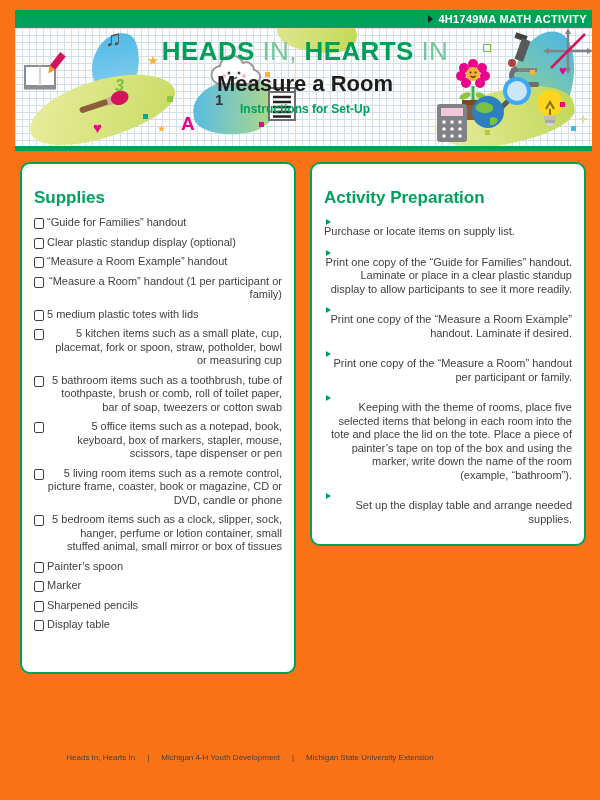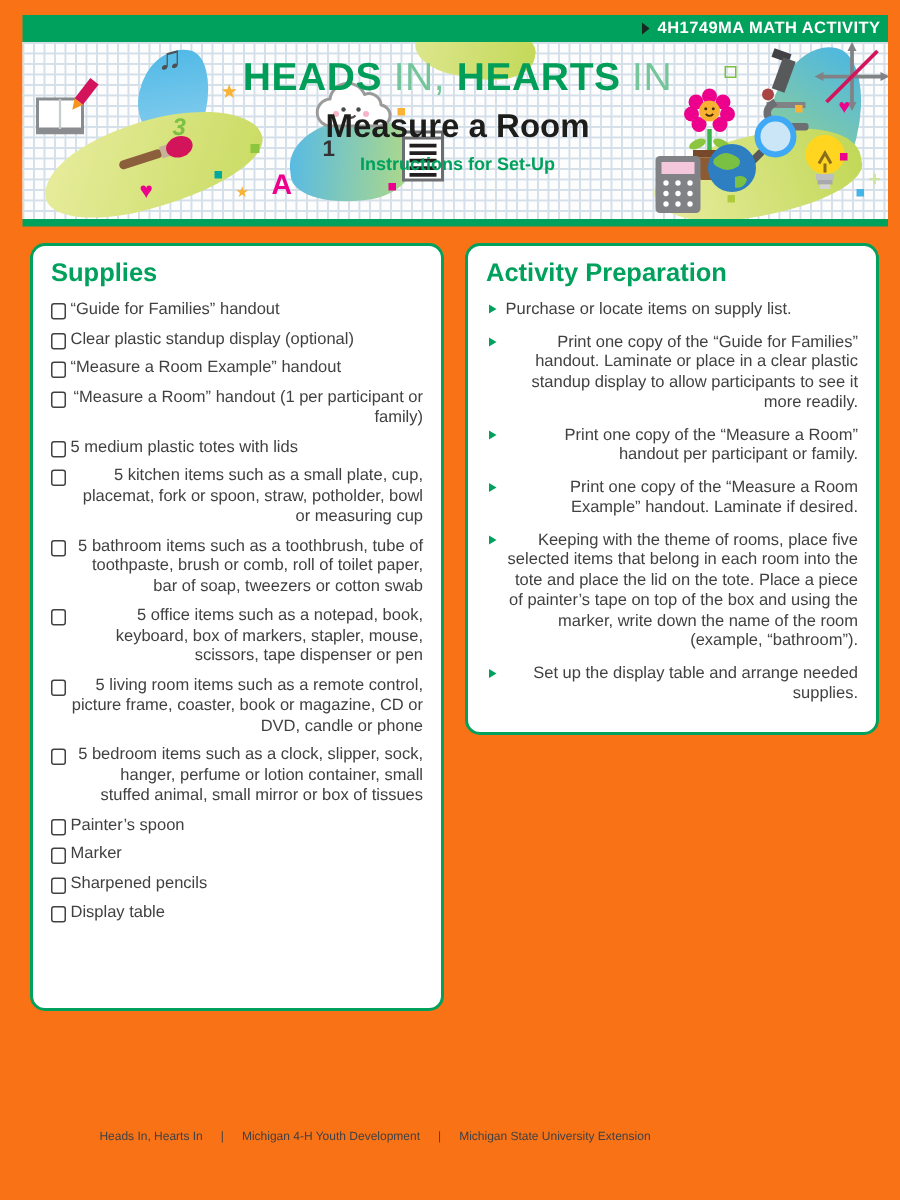--- a/index.html
+++ b/index.html
@@ -26,28 +26,28 @@
   .t-light{color:#74C69A;font-weight:500;}
   .subtitle{font-size:22px;font-weight:800;color:#1d1d1b;line-height:24px;margin-top:7px;}
   .tagline{font-size:12px;font-weight:800;color:#00A15C;margin-top:6px;}
 
   .doodle{position:absolute;z-index:2;line-height:1;}
   .blob{position:absolute;z-index:1;}
   .sq{position:absolute;z-index:2;}
 
   
   .panel{position:absolute;top:162px;width:276px;border:2px solid #00A15C;border-radius:10px;
-         background:#ffffff;box-sizing:border-box;padding:8px 12px 10px;}
+         background:#ffffff;box-sizing:border-box;padding:24px 12px 10px;}
   .panel h2{margin:0 0 8px;font-size:17px;color:#00A15C;}
   .panel ul{list-style:none;margin:0;padding:0;text-align:right;}
   .panel li{display:flex;align-items:flex-start;font-size:11px;line-height:13.5px;
             color:#414042;margin-bottom:6px;}
   .supplies{left:20px;min-height:512px;}
   .activity{left:310px;}
-  .activity li{margin-bottom:8px;}
+  .activity li{margin-bottom:8px;flex-direction:column;}
   .cb{flex:0 0 auto;width:8px;height:9px;border:1.5px solid #414042;border-radius:2px;
       margin:2px 3px 0 0;}
   .tri{flex:0 0 auto;width:0;height:0;border-left:5px solid #00A15C;border-top:3.5px solid transparent;
       border-bottom:3.5px solid transparent;margin:3px 6px 0 2px;}
 
   
   .footer{position:absolute;left:0;top:753px;width:500px;text-align:center;color:#414042;
           font-size:8px;line-height:10px;}
   .sep{margin:0 12px;}
 </style>
@@ -290,25 +290,25 @@
       <li>
           <span class="tri"></span>
           <span>Purchase or locate items on supply list.</span>
         </li>
       <li>
           <span class="tri"></span>
           <span>Print one copy of the “Guide for Families” handout. Laminate or place in a clear plastic standup display to allow participants to see it more readily.</span>
         </li>
       <li>
           <span class="tri"></span>
+          <span>Print one copy of the “Measure a Room Example” handout. Laminate if desired.</span>
+        </li>
+      <li>
+          <span class="tri"></span>
           <span>Print one copy of the “Measure a Room” handout per participant or family.</span>
-        </li>
-      <li>
-          <span class="tri"></span>
-          <span>Print one copy of the “Measure a Room Example” handout. Laminate if desired.</span>
         </li>
       <li>
           <span class="tri"></span>
           <span>Keeping with the theme of rooms, place five selected items that belong in each room into the tote and place the lid on the tote. Place a piece of painter’s tape on top of the box and using the marker, write down the name of the room (example, “bathroom”).</span>
         </li>
       <li>
           <span class="tri"></span>
           <span>Set up the display table and arrange needed supplies.</span>
         </li>
     </ul>

